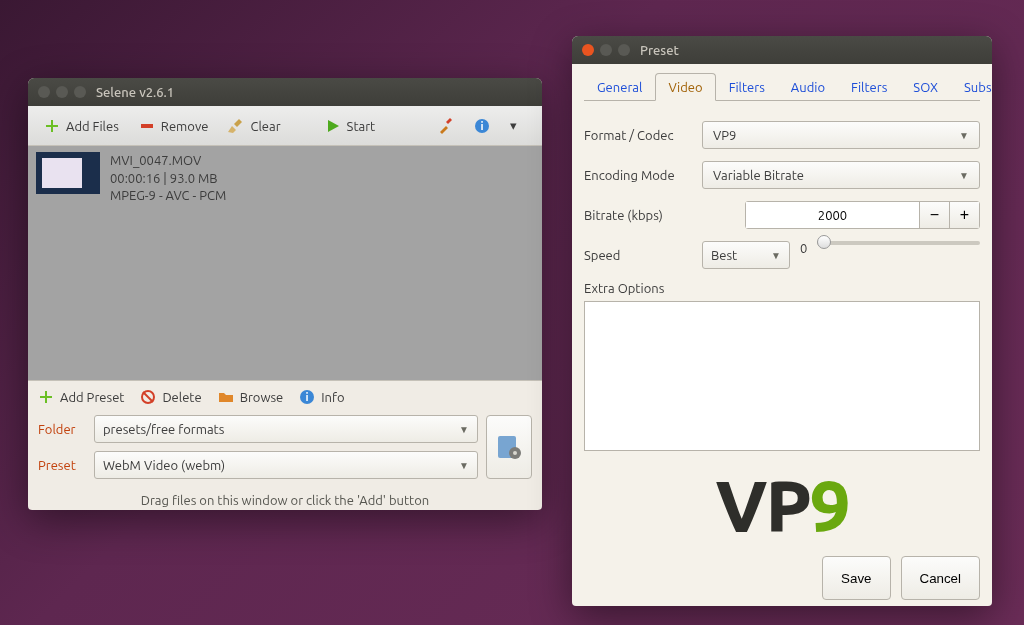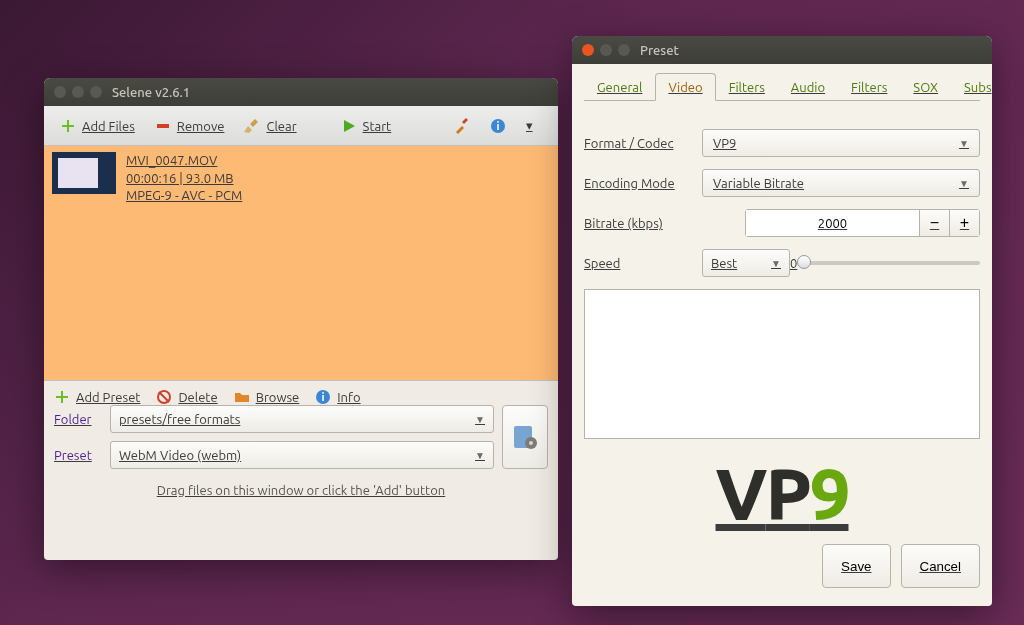--- a/index.html
+++ b/index.html
@@ -12,27 +12,26 @@
   position: relative;
   overflow: hidden;
   color: #3c3c3c;
 }
 .window {
   position: absolute;
   background: #f0ece5;
   border-radius: 6px 6px 4px 4px;
   box-shadow: 0 10px 40px rgba(0,0,0,0.45);
   overflow: hidden;
-  text-decoration: underline;
 }
 .main-window {
-  left: 44px;
+  left: 28px;
   top: 78px;
   width: 514px;
-  height: 482px;
+  height: 432px;
 }
 .preset-window {
   left: 572px;
   top: 36px;
   width: 420px;
   height: 570px;
   background: #f5f2ea;
 }
 .titlebar {
   height: 28px;
@@ -59,91 +58,91 @@
   border-bottom: 1px solid #c5c1b8;
 }
 .tbtn {
   display: flex; align-items: center; gap: 6px;
   padding: 4px 8px; border-radius: 3px;
   cursor: pointer; color: #3c3c3c;
 }
 .icon { display: inline-flex; width: 16px; height: 16px; }
 .file-area {
   height: 235px;
-  background: #fdba74;
+  background: #a3a3a3;
   border-bottom: 1px solid #c5c1b8;
   overflow: auto;
 }
 .file-row {
   display: flex; gap: 10px; align-items: flex-start;
   padding: 6px 8px;
 }
 .thumb {
   width: 64px; height: 42px; background: #1b2e4b;
   position: relative;
 }
 .thumb::after{
   content:""; position:absolute; left:6px; top:6px; right:18px; bottom:6px;
   background: #e9e2f0;
 }
 .file-meta { line-height: 1.35; color: #3c3c3c; }
 .bottom-bar {
   padding: 8px 10px 4px;
 }
-.mini-toolbar { display:flex; gap:16px; align-items:flex-end; }
+.mini-toolbar { display:flex; gap:16px; align-items:flex-end; margin-bottom:10px; }
 .row { display:flex; align-items:center; gap:8px; margin-bottom:8px; }
-.row label { width: 48px; color:#4c1d95; }
+.row label { width: 48px; color:#c2410c; }
 .combo {
   flex:1; height:28px;
   background: linear-gradient(#fcfcfb,#eeece5);
   border:1px solid #b7b3aa; border-radius:3px;
   display:flex; align-items:center; padding:0 8px;
   justify-content: space-between;
 }
 .combo .caret { color:#6b6b62; font-size:10px; }
 .edit-btn {
   width:46px; height:64px;
   border:1px solid #b7b3aa; border-radius:4px;
   background: linear-gradient(#fcfcfb,#eeece5);
   display:flex; align-items:center; justify-content:center;
 }
 .hint { text-align:center; color:#565650; padding:6px; }
 
 .tabs {
   display:flex; gap:0; padding:8px 12px 0;
 }
 .tab {
-  padding:6px 12px; color:#4d7c0f; border:1px solid transparent;
+  padding:6px 12px; color:#1d4ed8; border:1px solid transparent;
   border-bottom:none; cursor:pointer;
   position: relative; top: 1px;
 }
 .tab.active {
   background:#f5f2ea; border-color:#b7b3aa; border-bottom:1px solid #f5f2ea;
   color:#a16207; border-radius:4px 4px 0 0;
 }
-.tab-body { border-top:1px solid #b7b3aa; margin:0 12px; padding:28px 0 0; }
+.tab-body { border-top:1px solid #b7b3aa; margin:0 12px; padding:20px 0 0; }
 .form-row { display:flex; align-items:center; margin-bottom:12px; gap:10px; }
 .form-row label { width:108px; }
 .select {
   flex:1; height:28px;
   background: linear-gradient(#fcfcfb,#eeece5);
   border:1px solid #b7b3aa; border-radius:3px;
   display:flex; align-items:center; padding:0 10px; justify-content:space-between;
 }
 .spin {
   flex:1; display:flex; height:28px; border:1px solid #b7b3aa; border-radius:3px;margin-left:43px;
 }
 .spin input {
   flex:1; border:none; background:#fff; text-align:center; font:inherit; outline:none;
 }
 .spin button {
   width:30px; border:none; border-left:1px solid #b7b3aa;
   background: linear-gradient(#fcfcfb,#eeece5); cursor:pointer; font-size:16px;
 }
-.speed-wrap { display:flex; align-items:center; flex:1; }
+.speed-wrap { display:flex; align-items:flex-start; flex:1; gap:10px; }
 .speed-select {
   width:88px; height:28px; border:1px solid #b7b3aa; border-radius:3px;
   background: linear-gradient(#fcfcfb,#eeece5);
   display:flex; align-items:center; padding:0 8px; justify-content:space-between;
 }
 .slider {
   flex:1; height:4px; background:#ccc9c0; position:relative; border-radius:2px;
 }
 .slider .handle {
   position:absolute; left:0; top:-6px; width:14px; height:14px;
@@ -364,20 +363,21 @@
         <div class="speed-select">
           <span>Best</span>
           <span style="font-size:10px;color:#6b6b62">▼</span>
         </div>
         <span>0</span>
         <div class="slider">
           <div class="handle"></div>
         </div>
       </div>
     </div>
+    <label class="extra-label">Extra Options</label>
     <textarea class="extra" style=""></textarea>
     <div class="vp9">
       <span class="v">V</span><span class="p">P</span><span class="nine">9</span>
     </div>
   </div>
 
   <div class="dialog-buttons">
     <button class="btn">Save</button>
     <button class="btn">Cancel</button>
   </div>

